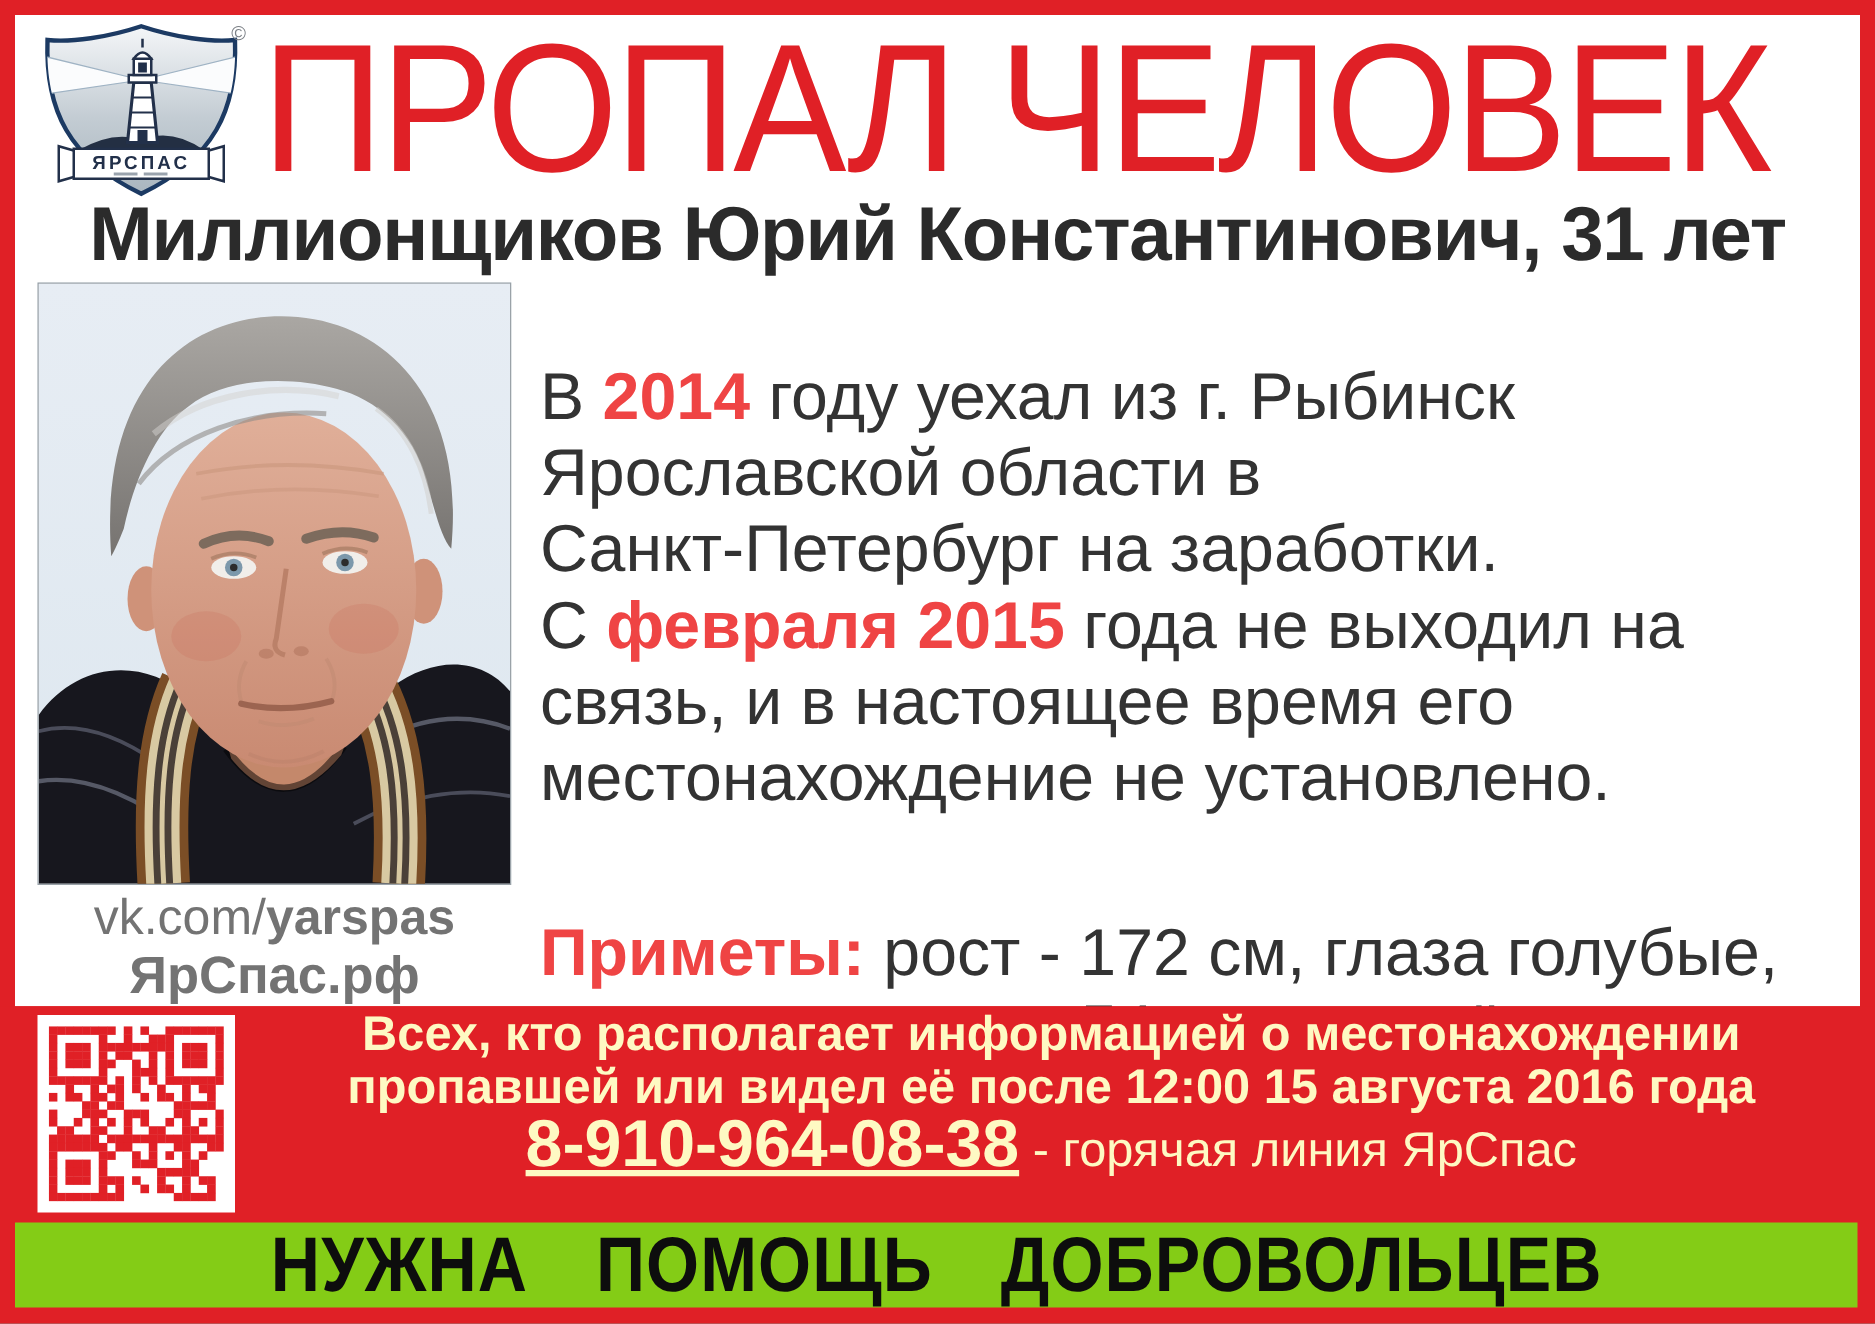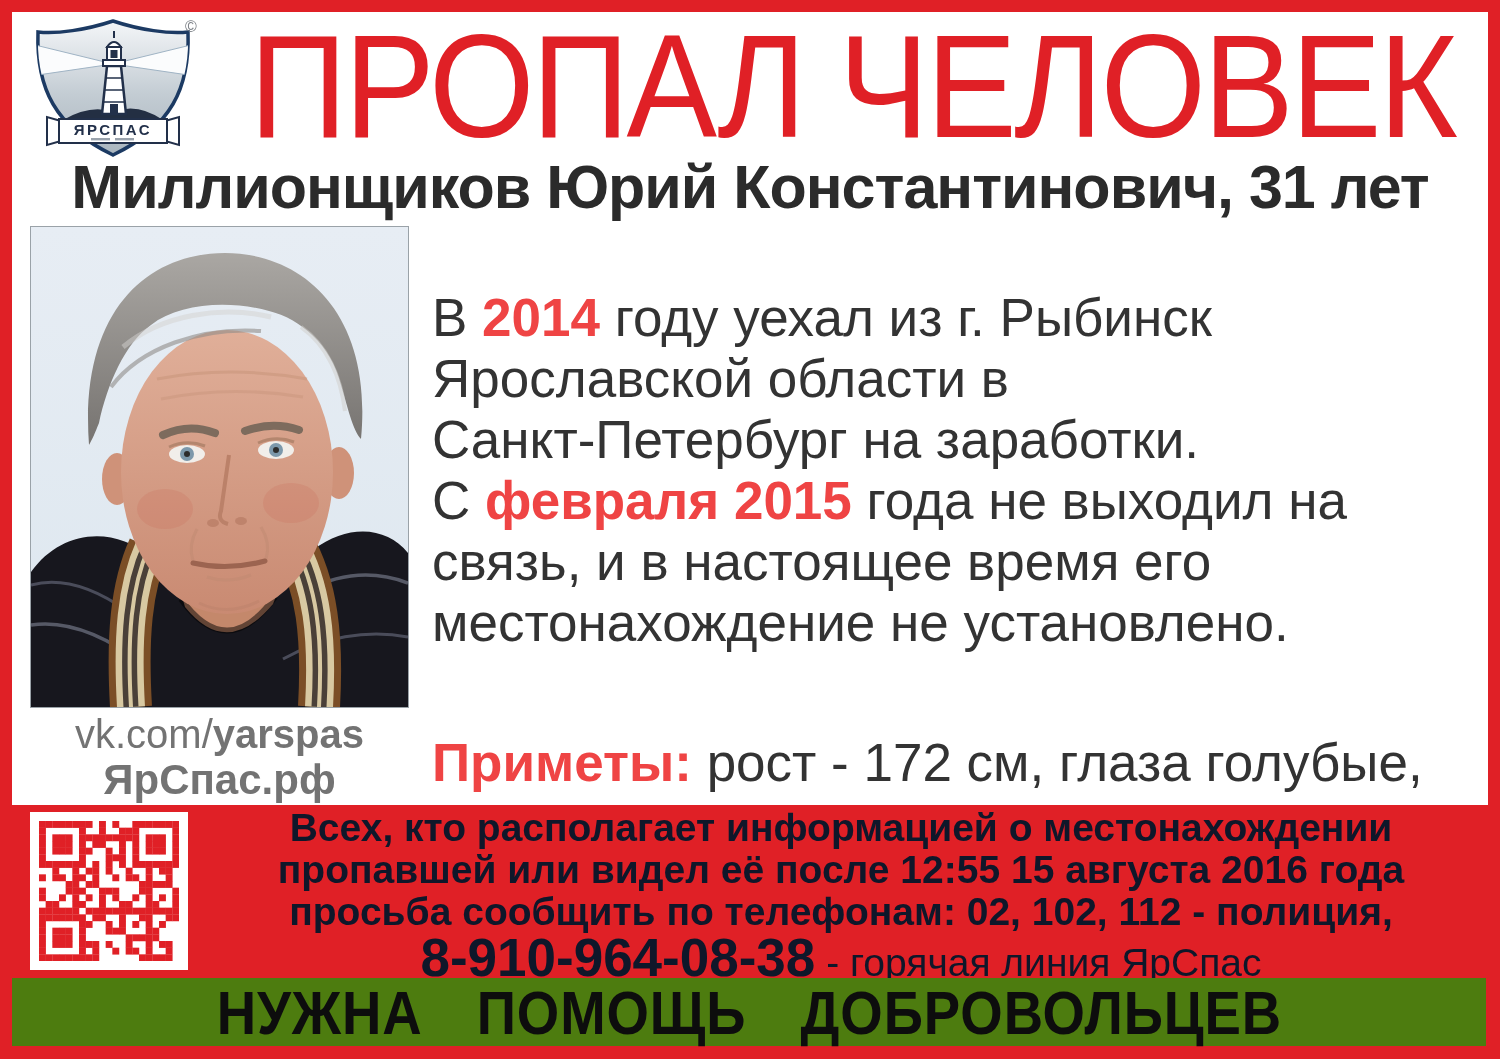--- a/index.html
+++ b/index.html
@@ -4,21 +4,21 @@
 <style>
   html,body{margin:0;padding:0;background:#888;}
   .poster{
     position:relative;width:1500px;height:1059px;background:#e02026;overflow:hidden;
     font-family:"Liberation Sans","DejaVu Sans",sans-serif;color:#262626;
   }
   
   .content-top{position:absolute;left:12px;top:12px;width:1476px;height:793px;background:#ffffff;}
   .logo{position:absolute;left:13px;top:2px;width:178px;height:146px;}
   .title{position:absolute;left:192px;right:28px;top:0;height:150px;
-    display:flex;align-items:center;justify-content:flex-start;}
+    display:flex;align-items:center;justify-content:flex-end;}
   .title span{display:inline-block;transform:scaleX(.93);transform-origin:center;
     color:#e02026;font-size:146px;line-height:146px;font-weight:400;letter-spacing:-3px;white-space:nowrap;}
   .name{position:absolute;left:0;right:0;top:140px;height:70px;
     display:flex;align-items:center;justify-content:center;
     font-size:61px;font-weight:700;letter-spacing:-1px;white-space:nowrap;color:#2b2b2b;}
   .photo{position:absolute;left:18px;top:214px;width:377px;height:480px;
     border:1px solid #9aa2a8;background:#e8eef4;}
   .photo svg{display:block;}
   .caption{position:absolute;left:18px;top:700px;width:379px;text-align:center;color:#737373;}
   .cap1{font-size:40px;line-height:45px;}
@@ -27,27 +27,27 @@
   .desc{position:absolute;left:420px;top:214px;right:18px;
     font-size:53px;line-height:61px;color:#333;white-space:pre-line;}
   .desc p{margin:0;}
   .desc .primety{margin-top:18px;}
   .seg-bold{font-weight:700;color:#ef4444;}
   
   .banner{position:absolute;left:0;top:805px;width:1500px;height:173px;background:#e02026;}
   .qr{position:absolute;left:30px;top:7px;width:158px;height:158px;background:#ffffff;
     display:flex;align-items:center;justify-content:center;}
   .banner-text{position:absolute;left:196px;right:14px;top:2px;text-align:center;
-    color:#0f172a;font-weight:700;}
+    color:#fef9c3;font-weight:700;}
   .bl{font-size:39px;line-height:42px;white-space:nowrap;}
   .bl4{line-height:50px;white-space:nowrap;}
   .bl4 .phone{font-size:53px;font-weight:700;text-decoration:underline;}
   .bl4 .suffix{font-size:39px;font-weight:400;}
   
-  .footer{position:absolute;left:12px;top:978px;width:1474px;height:68px;background:#4d7c0f;
+  .footer{position:absolute;left:12px;top:978px;width:1474px;height:68px;background:#84cc16;
     display:flex;align-items:center;justify-content:center;}
   .footer span{display:inline-block;transform:scaleX(.88);transform-origin:center;
     color:#0d0d0d;font-size:62px;font-weight:700;letter-spacing:1px;word-spacing:.7em;white-space:nowrap;}
 </style>
 </head>
 <body>
 
 <div class="poster">
 
   <div class="content-top">
@@ -441,22 +441,21 @@
           <rect x="54.4" y="136.0" width="7.05" height="7.05" fill="#e02026"></rect>
           <rect x="102.0" y="136.0" width="7.05" height="7.05" fill="#e02026"></rect>
           <rect x="108.8" y="136.0" width="7.05" height="7.05" fill="#e02026"></rect>
           <rect x="115.6" y="136.0" width="7.05" height="7.05" fill="#e02026"></rect>
           <rect x="122.4" y="136.0" width="7.05" height="7.05" fill="#e02026"></rect>
           <rect x="129.2" y="136.0" width="7.05" height="7.05" fill="#e02026"></rect>
         </svg>
     </div>
     <div class="banner-text">
       <div class="bl">Всех, кто располагает информацией о местонахождении</div>
-      <div class="bl">пропавшей или видел её после 12:55 15 августа 2016 года</div>
-      <div class="bl">просьба сообщить по телефонам: 02, 102, 112 - полиция,</div>
+      <div class="bl">пропавшей или видел её после 12:00 15 августа 2016 года</div>
       <div class="bl4"><span class="phone">8-910-964-08-38</span><span class="suffix"> - горячая линия ЯрСпас</span></div>
     </div>
   </div>
 
   <div class="footer">
     <span>НУЖНА ПОМОЩЬ ДОБРОВОЛЬЦЕВ</span>
   </div>
 
 </div>
 

